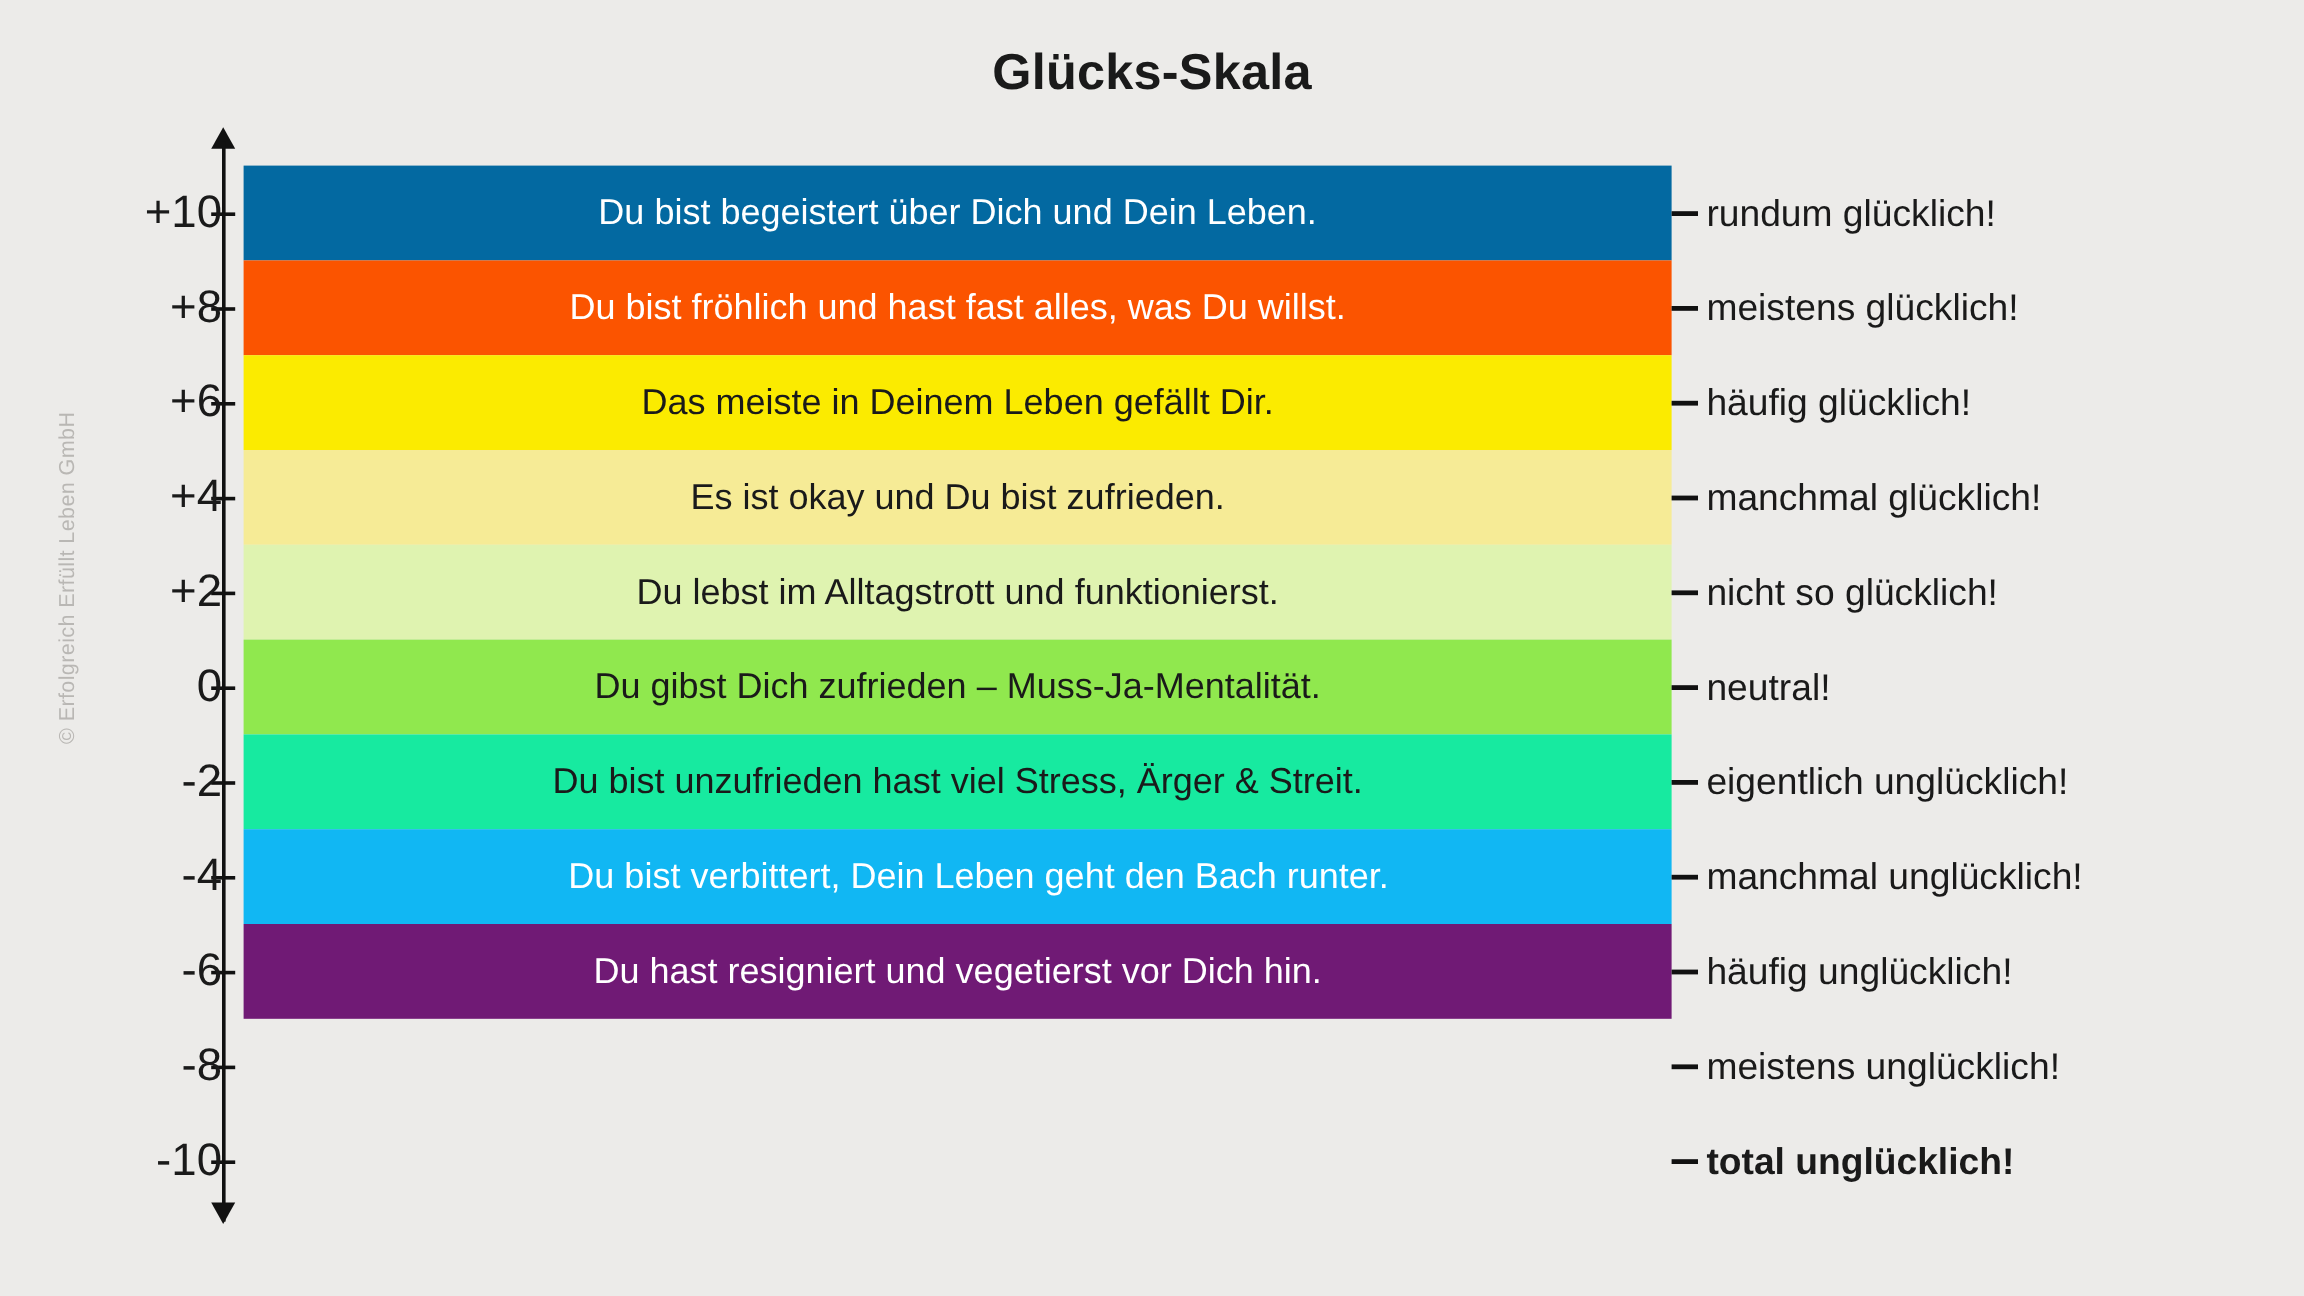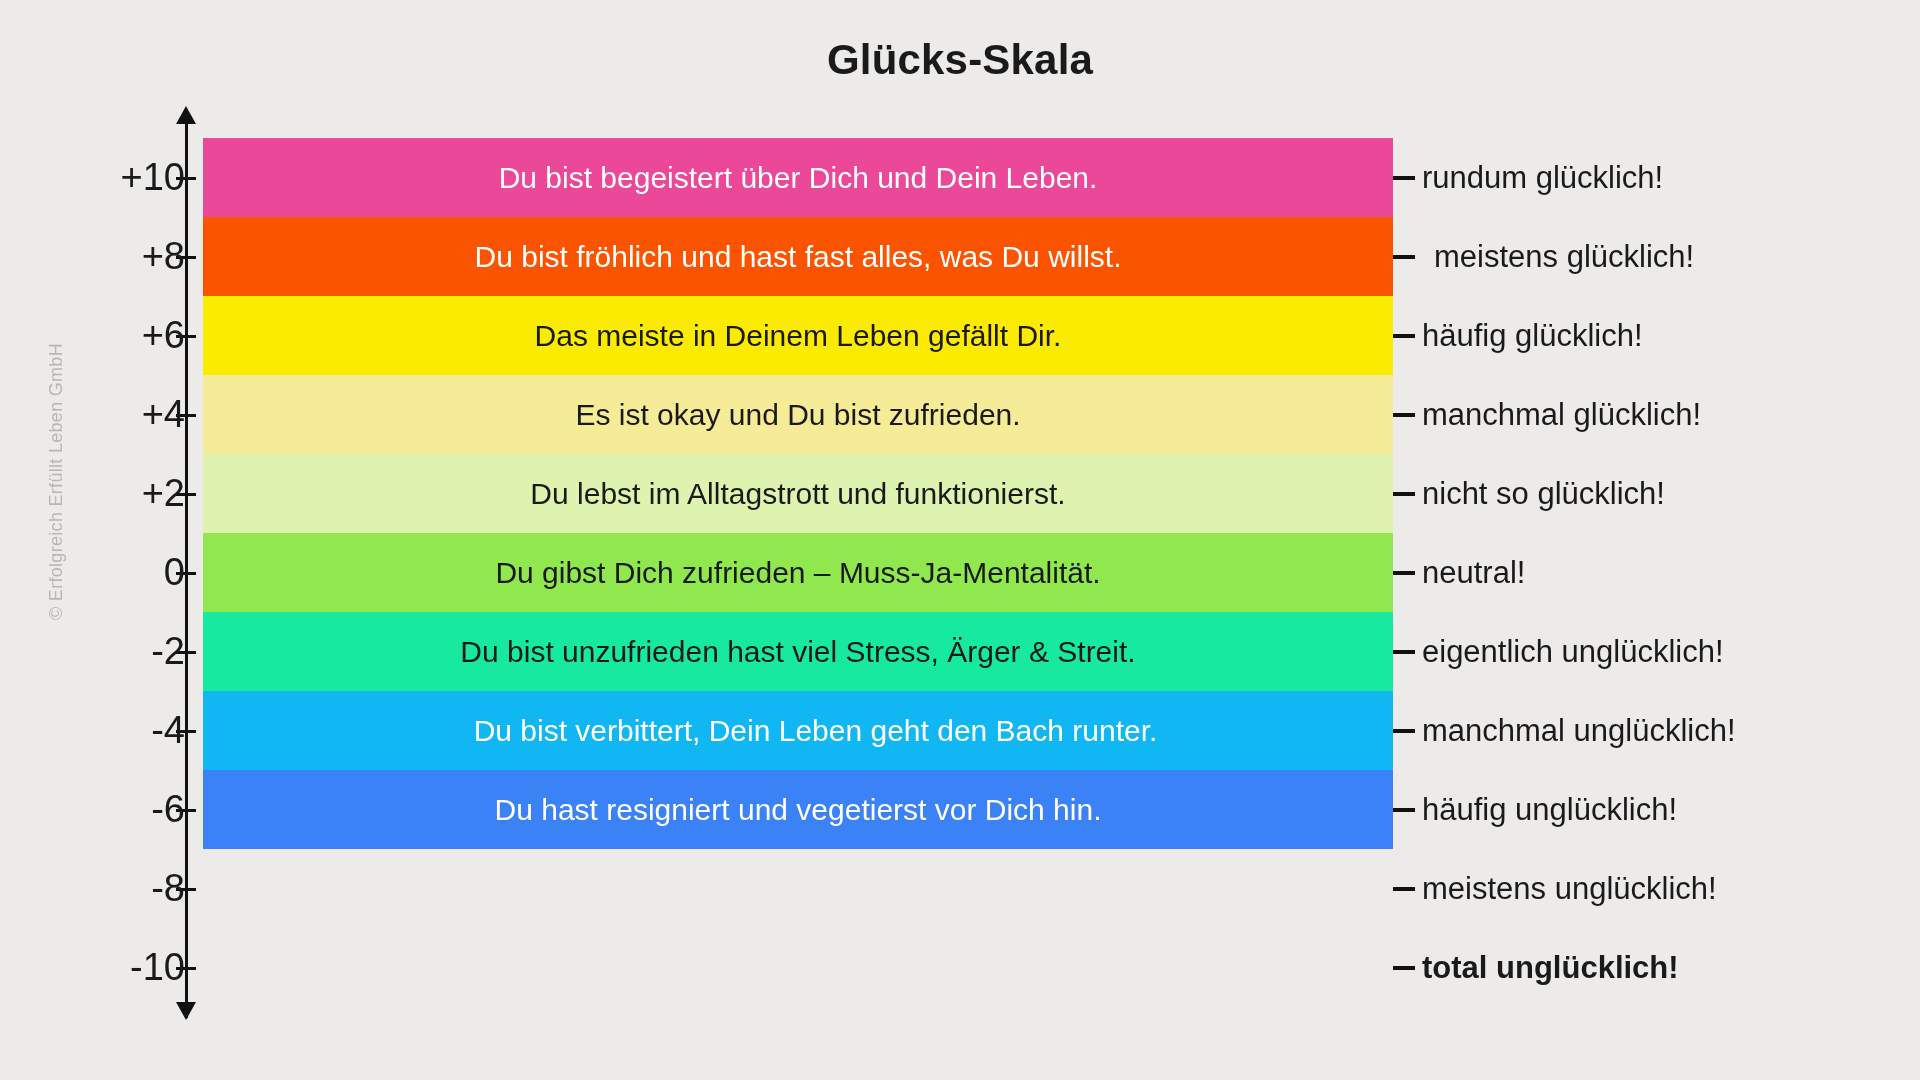--- a/index.html
+++ b/index.html
@@ -165,21 +165,21 @@
       <div class="tick-label" style="top: 710.5px;">-4</div>
       <div class="tick-mark" style="top: 808.5px;"></div>
       <div class="tick-label" style="top: 789.5px;">-6</div>
       <div class="tick-mark" style="top: 887.5px;"></div>
       <div class="tick-label" style="top: 868.5px;">-8</div>
       <div class="tick-mark" style="top: 966.5px;"></div>
       <div class="tick-label" style="top: 947.5px;">-10</div>
     </div>
 
   <div id="bands">
-      <div class="band" style="background: #ec4899;">
+      <div class="band" style="background: #0369a1;">
         <div class="band-text light">Du bist begeistert über Dich und Dein Leben.</div>
       </div>
       <div class="band" style="background: rgb(251, 84, 0);">
         <div class="band-text light">Du bist fröhlich und hast fast alles, was Du willst.</div>
       </div>
       <div class="band" style="background: rgb(251, 235, 0);">
         <div class="band-text">Das meiste in Deinem Leben gefällt Dir.</div>
       </div>
       <div class="band" style="background: rgb(246, 235, 150);">
         <div class="band-text">Es ist okay und Du bist zufrieden.</div>
@@ -189,30 +189,30 @@
       </div>
       <div class="band" style="background: rgb(144, 232, 78);">
         <div class="band-text">Du gibst Dich zufrieden – Muss-Ja-Mentalität.</div>
       </div>
       <div class="band" style="background: rgb(23, 234, 160);">
         <div class="band-text">Du bist unzufrieden hast viel Stress, Ärger &amp; Streit.</div>
       </div>
       <div class="band" style="background: rgb(17, 183, 243); padding-left: 35px;">
         <div class="band-text light">Du bist verbittert, Dein Leben geht den Bach runter.</div>
       </div>
-      <div class="band" style="background: #3b82f6;">
+      <div class="band" style="background: #701a75;">
         <div class="band-text light">Du hast resigniert und vegetierst vor Dich hin.</div>
       </div>
     </div>
 
   <div id="right-labels">
       <div class="right-dash" style="top: 175.5px;"></div>
       <div class="right-label" style="top: 161.5px;">rundum glücklich!</div>
       <div class="right-dash" style="top: 254.5px;"></div>
-      <div class="right-label" style="top: 240.5px; margin-left: 12px;">meistens glücklich!</div>
+      <div class="right-label" style="top: 240.5px;">meistens glücklich!</div>
       <div class="right-dash" style="top: 333.5px;"></div>
       <div class="right-label" style="top: 319.5px;">häufig glücklich!</div>
       <div class="right-dash" style="top: 412.5px;"></div>
       <div class="right-label" style="top: 398.5px;">manchmal glücklich!</div>
       <div class="right-dash" style="top: 491.5px;"></div>
       <div class="right-label" style="top: 477.5px;">nicht so glücklich!</div>
       <div class="right-dash" style="top: 570.5px;"></div>
       <div class="right-label" style="top: 556.5px;">neutral!</div>
       <div class="right-dash" style="top: 649.5px;"></div>
       <div class="right-label" style="top: 635.5px;">eigentlich unglücklich!</div>

